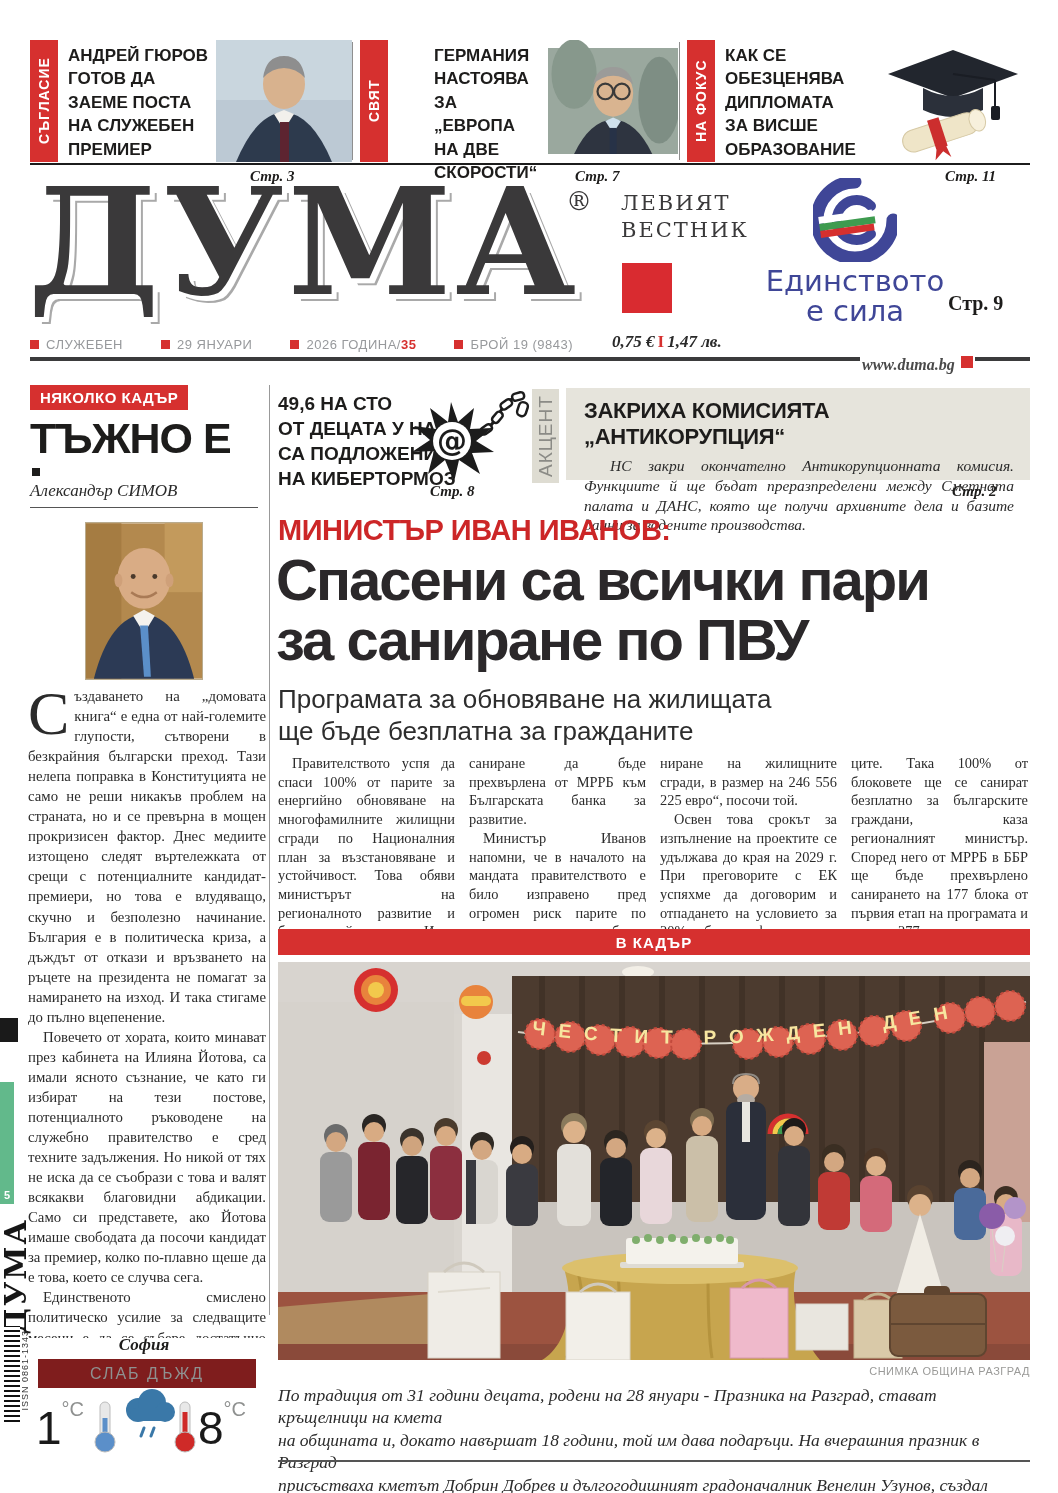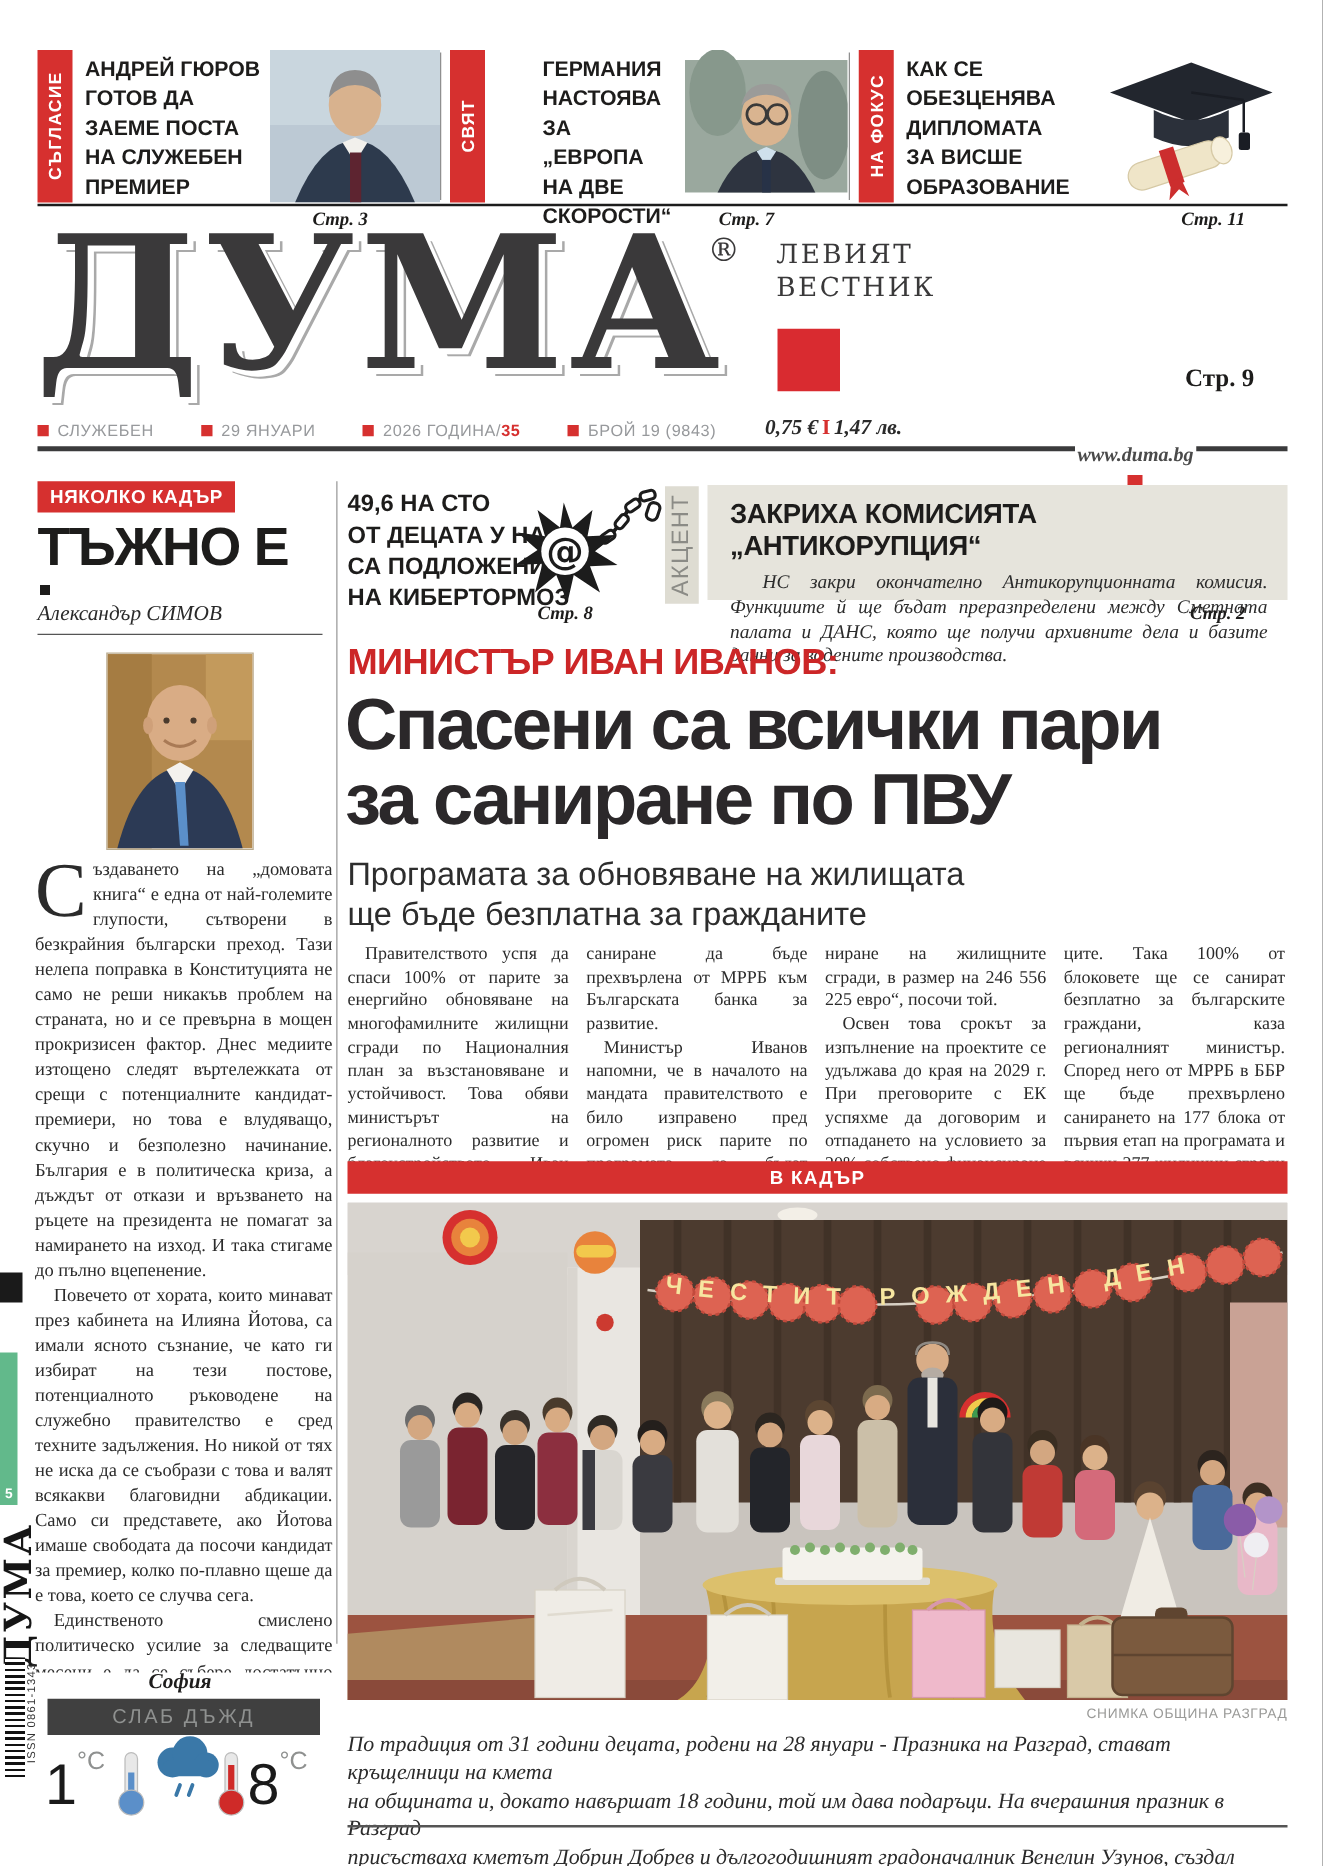--- a/index.html
+++ b/index.html
@@ -50,22 +50,22 @@
 
   .dateline{position:absolute;left:30px;top:337px;display:flex;gap:38px;align-items:center;
     font-family:var(--sans);font-size:13px;color:#97999c;letter-spacing:.5px;}
   .dl-item{display:flex;align-items:center;gap:7px;}
   .dl-sq{width:9px;height:9px;background:var(--red);display:inline-block;}
   .dl-hi{color:var(--red);font-weight:bold;}
   .price{position:absolute;left:612px;top:332px;font-family:var(--serif);
     font-style:italic;font-weight:bold;font-size:17px;color:#2a2a2a;}
   .price .sep{color:var(--red);font-style:normal;padding:0 3px;}
   .masthead-rule{position:absolute;left:30px;top:357px;width:1000px;height:4px;background:#3b3b3c;}
-  .website{position:absolute;left:860px;top:355px;display:flex;align-items:center;gap:6px;
-    background:#fff;padding:1px 2px;flex-direction:column;}
+  .website{position:absolute;left:860px;top:355px;display:flex;gap:6px;
+    background:#fff;padding:1px 2px;}
   .website span{font-family:var(--serif);font-style:italic;font-weight:bold;font-size:16px;color:#4a4a4a;}
   .website .dl-sq{width:12px;height:12px;}
 
   
   .rubric{position:absolute;left:30px;top:385px;background:var(--red);color:#fff;
     font-family:var(--sans);font-weight:bold;font-size:15px;padding:4px 10px;letter-spacing:.5px;}
   .op-title{position:absolute;left:30px;top:414px;font-family:var(--sans);font-weight:800;
     font-size:43px;letter-spacing:-1px;color:#1d1c1b;}
   .op-bullet{position:absolute;left:32px;top:468px;width:8px;height:8px;background:#1d1c1b;}
   .op-author{position:absolute;left:30px;top:481px;font-style:italic;font-size:17px;color:#2a2a2a;}
@@ -87,21 +87,21 @@
   .edge-duma{position:absolute;left:-2px;top:1218px;font-family:var(--dserif);font-weight:bold;
     font-size:30px;color:#161616;writing-mode:vertical-rl;transform:rotate(180deg);letter-spacing:2px;}
   .issn{position:absolute;left:4px;top:1326px;width:16px;height:96px;
     background:repeating-linear-gradient(0deg,#111 0 2px,#fff 2px 5px);}
   .issn-text{position:absolute;left:20px;top:1330px;font-family:var(--sans);font-size:9px;
     color:#333;writing-mode:vertical-rl;transform:rotate(180deg);letter-spacing:1px;}
 
   
   .w-city{position:absolute;left:30px;top:1335px;width:228px;text-align:center;
     font-style:italic;font-weight:bold;font-size:17px;color:#1d1c1b;}
-  .w-cond{position:absolute;left:38px;top:1359px;width:218px;height:29px;background:#404040;
+  .w-cond{position:absolute;left:38px;top:1359px;width:218px;height:29px;background:#7f1d1d;
     color:#8f9190;font-family:var(--sans);font-size:16px;letter-spacing:2px;
     display:flex;align-items:center;justify-content:center;}
   .w-low,.w-high{position:absolute;top:1398px;font-family:var(--sans);font-weight:100;
     font-size:46px;color:#1a1a1a;}
   .w-unit{font-size:20px;color:#8f9190;vertical-align:28px;letter-spacing:0;}
 
   
   .cyber-title{position:absolute;left:278px;top:391px;font-family:var(--sans);font-weight:800;
     font-size:19px;line-height:1.32;color:#1d1c1b;}
   .cyber-page{position:absolute;left:430px;top:483px;font-style:italic;font-weight:bold;
@@ -212,20 +212,33 @@
   <div class="teaser-page" style="left:250px;">Стр. 3</div>
   <div class="teaser-page" style="left:575px;">Стр. 7</div>
   <div class="teaser-page" style="left:945px;">Стр. 11</div>
 
   <div class="masthead-title">ДУМА</div>
   <div class="masthead-reg">®</div>
   <div class="tagline pre">ЛЕВИЯТ
 ВЕСТНИК</div>
   <div class="red-square-big"></div>
 
+  <div class="partner">
+    <svg width="84" height="84" viewBox="0 0 84 84" style="display:block;margin:0 auto;">
+      <path d="M42 4 A38 38 0 1 0 80 42" fill="none" stroke="#3f4697" stroke-width="13" stroke-linecap="round"></path>
+      <path d="M58 28 A20 20 0 1 0 58 56" fill="none" stroke="#3f4697" stroke-width="10" stroke-linecap="round"></path>
+      <g transform="rotate(-8 42 42)">
+        <rect x="6" y="34" width="54" height="7" fill="#ffffff"></rect>
+        <rect x="6" y="41" width="56" height="7" fill="#3e9b4f"></rect>
+        <rect x="6" y="48" width="54" height="7" fill="#d6302f"></rect>
+      </g>
+    </svg>
+    <div class="partner-name pre">Единството
+е сила</div>
+  </div>
   <div class="partner-page">Стр. 9</div>
 
   <div class="dateline">
     <span class="dl-item">
         <span class="dl-sq"></span>
         <span>СЛУЖЕБЕН</span>
       </span>
     <span class="dl-item">
         <span class="dl-sq"></span>
         <span>29 ЯНУАРИ</span>

